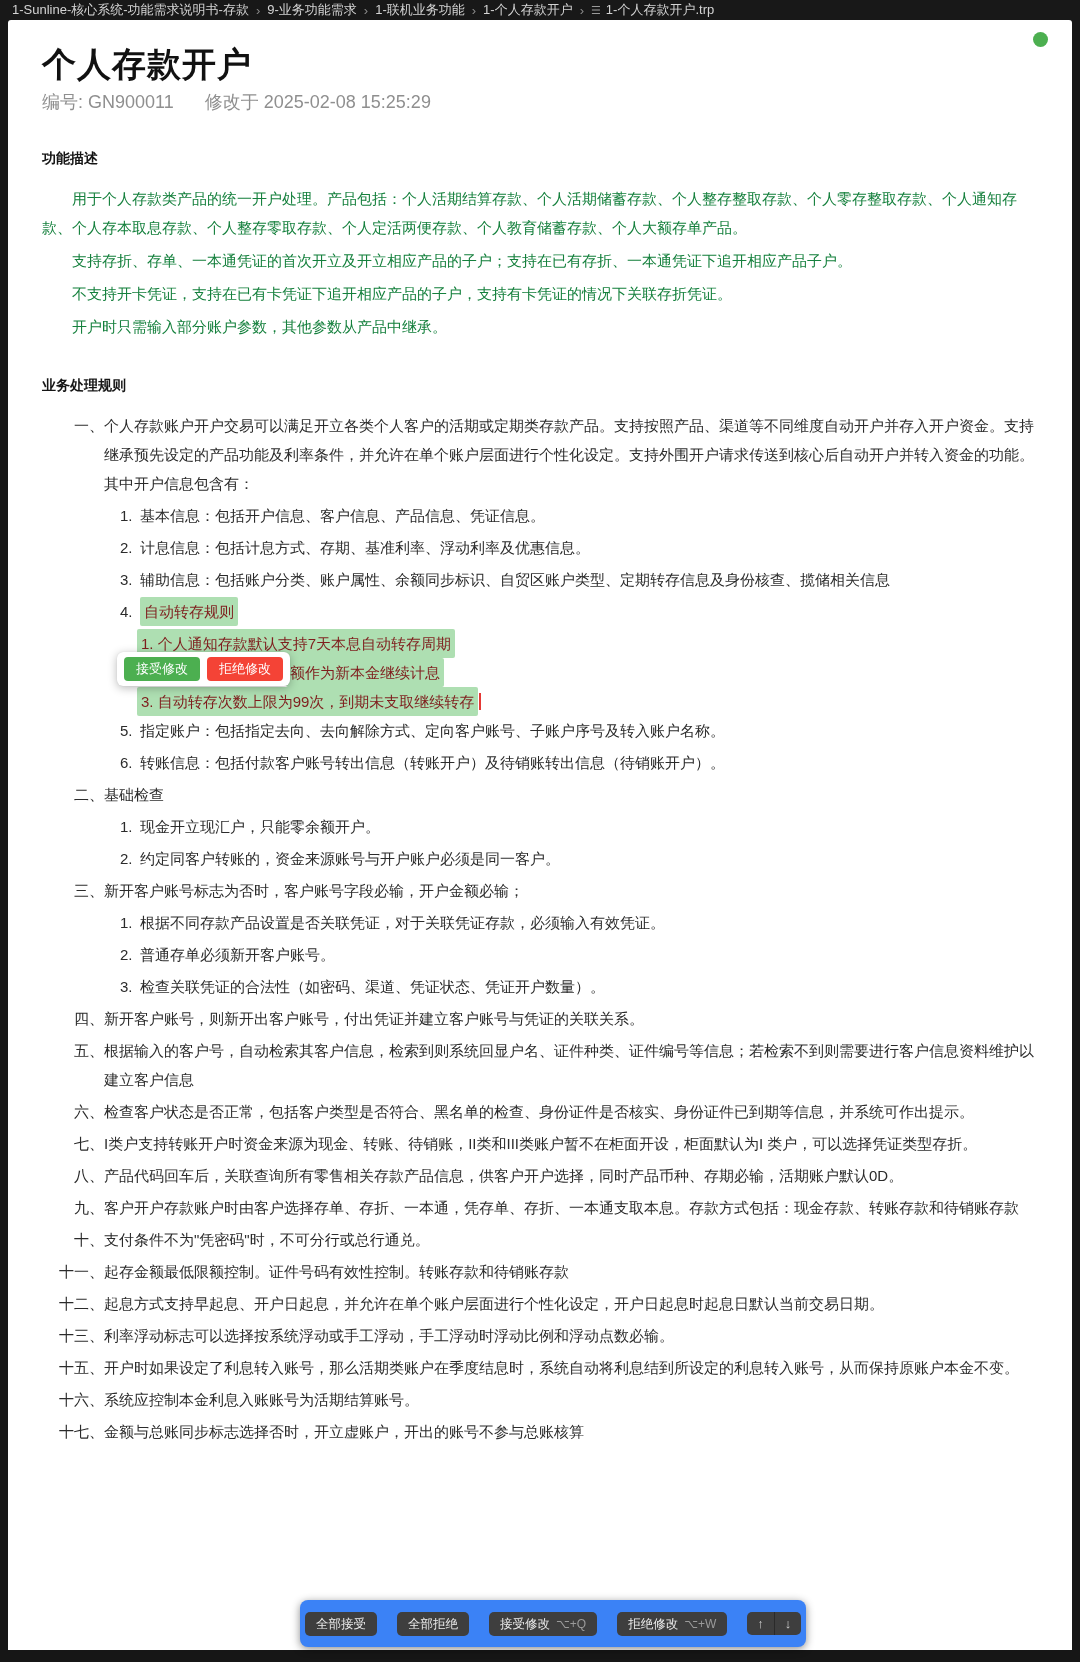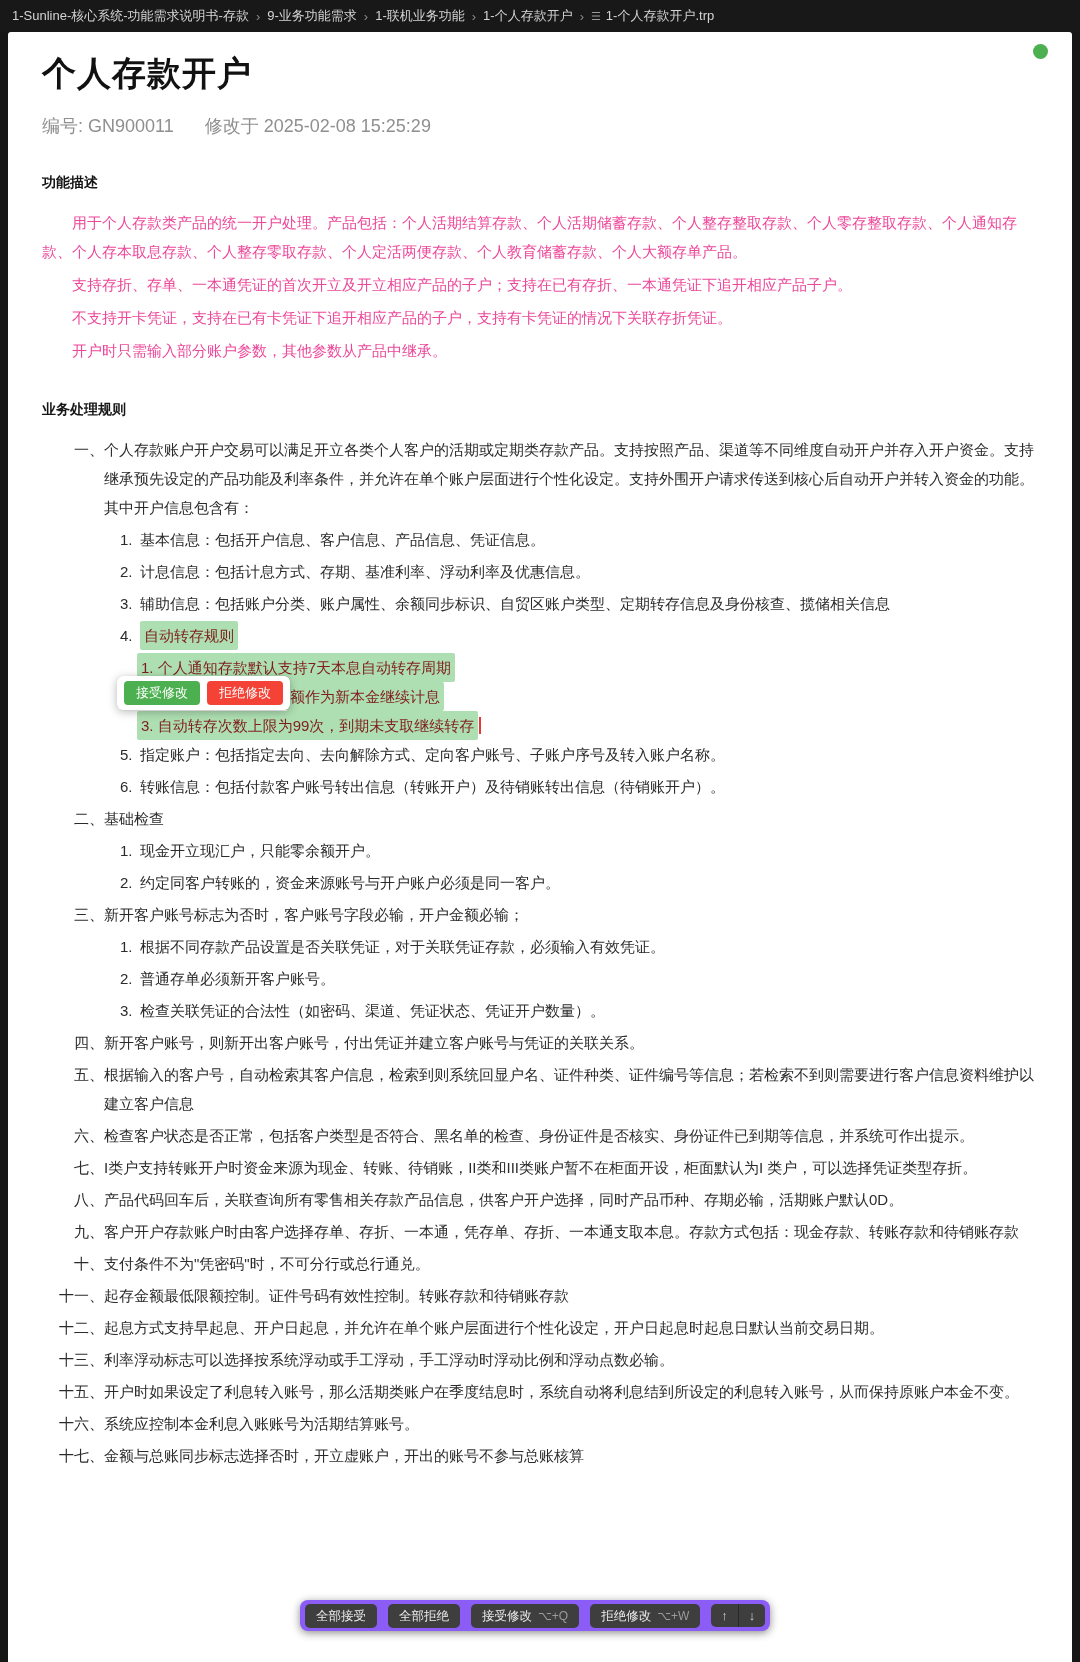--- a/index.html
+++ b/index.html
@@ -1,58 +1,58 @@
 <!DOCTYPE html>
 <html><head>
 <meta charset="utf-8">
 <style>
   * { box-sizing: border-box; margin: 0; padding: 0; }
   html,body { width:1080px; height:1662px; overflow:hidden; }
   body { background:#161616; font-family:"Liberation Sans", sans-serif; position:relative; }
 
   
-  .topbar { height:32px; background:#181818; display:flex; align-items:center; padding:0 12px; white-space:nowrap; overflow:hidden; }
+  .topbar { height:20px; background:#181818; display:flex; align-items:center; padding:0 12px; white-space:nowrap; overflow:hidden; }
   .crumb { color:#d4d4d4; font-size:13px; }
   .crumb-sep { color:#8a8a8a; font-size:13px; margin:0 7px; }
   .file-icon { color:#9a9a9a; font-size:11px; margin-right:5px; }
 
   
   .page { position:relative; margin-left:8px; width:1064px; min-height:1630px; background:#ffffff; border-radius:3px 3px 0 0; padding:24px 34px 60px 34px; }
   .status-dot { position:absolute; top:12px; right:24px; width:15px; height:15px; border-radius:50%; background:#4caf50; }
 
-  h1.doc-title { font-size:34px; line-height:40px; font-weight:bold; color:#111; margin-bottom:22px; letter-spacing:1px;font-family:Liberation Mono, monospace; }
+  h1.doc-title { font-size:34px; line-height:40px; font-weight:bold; color:#111; margin-bottom:10px; letter-spacing:1px; }
   .meta { font-size:18px; line-height:16px; color:#8f8f8f; }
   .meta .m2 { margin-left:26px; }
 
   h2.sec { font-size:14px; line-height:28px; font-weight:bold; color:#151515; }
   #sec1-heading { margin-top:34px; margin-bottom:12px; }
   #sec2-heading { margin-top:30px; margin-bottom:12px; }
 
-  .para { font-size:15px; line-height:29px; color:#ec4899; text-indent:2em; margin-bottom:4px; }
+  .para { font-size:15px; line-height:29px; color:#15803d; text-indent:2em; margin-bottom:4px; }
 
   
   .rule, .sub { display:flex; font-size:15px; line-height:29px; color:#2b2b2b; margin-bottom:3px; }
   .rule > .num { flex:0 0 62px; text-align:right; white-space:nowrap; }
   .rule > .body { flex:1; padding-left:0; }
   .sub { margin-left:78px; }
   .sub > .num { flex:0 0 17px; white-space:nowrap; }
   .sub > .body { flex:1; padding-left:3px; }
   .child { margin-left:95px; font-size:15px; line-height:29px; color:#2b2b2b; position:relative; }
   .hl { background:#aedfb2; color:#7f1d1d; padding:6px 4px; border-radius:2px; }
   .spacer { display:inline-block; width:149px; }
   .caret { display:inline-block; width:2px; height:17px; background:#e53935; vertical-align:-3px; margin-left:1px; }
 
   
   .change-popup { position:absolute; left:-20px; top:-6px; background:#ffffff; border-radius:6px; box-shadow:0 2px 10px rgba(0,0,0,.28), 0 0 1px rgba(0,0,0,.15); padding:5px 7px; display:flex; gap:7px; z-index:5; }
   .btn-accept, .btn-reject { border:none; color:#fff; font-size:13px; line-height:18px; padding:3px 12px; border-radius:4px; font-family:inherit; cursor:pointer; white-space:nowrap; }
   .btn-accept { background:#4caf50; }
   .btn-reject { background:#f44336; }
 
   
-  .toolbar { position:absolute; left:300px; top:1600px; height:31px; background:#8b5cf6; border-radius:8px; box-shadow:0 2px 8px rgba(0,0,0,.45); display:flex; align-items:center; padding:0 5px; gap:11px; z-index:10; }
+  .toolbar { position:absolute; left:300px; top:1600px; height:47px; background:#3b82f6; border-radius:8px; box-shadow:0 2px 8px rgba(0,0,0,.45); display:flex; align-items:center; padding:0 5px; gap:20px; z-index:10; }
   .tb-btn { background:#3e3e3e; border:none; border-radius:5px; color:#ececec; font-size:12.5px; line-height:16px; padding:4px 11px; font-family:inherit; cursor:pointer; white-space:nowrap; }
   .tb-btn .sc { color:#9b9b9b; margin-left:6px; font-size:12px; }
   .arrow-group { display:flex; background:#3e3e3e; border-radius:5px; overflow:hidden; }
   .arrow-btn { background:transparent; border:none; color:#d0d0d0; font-size:13px; padding:4px 10px; cursor:pointer; font-family:inherit; }
   .arrow-btn + .arrow-btn { border-left:1px solid #2a2a2a; }
 </style>
 </head>
 <body>
 
 <div class="topbar">

